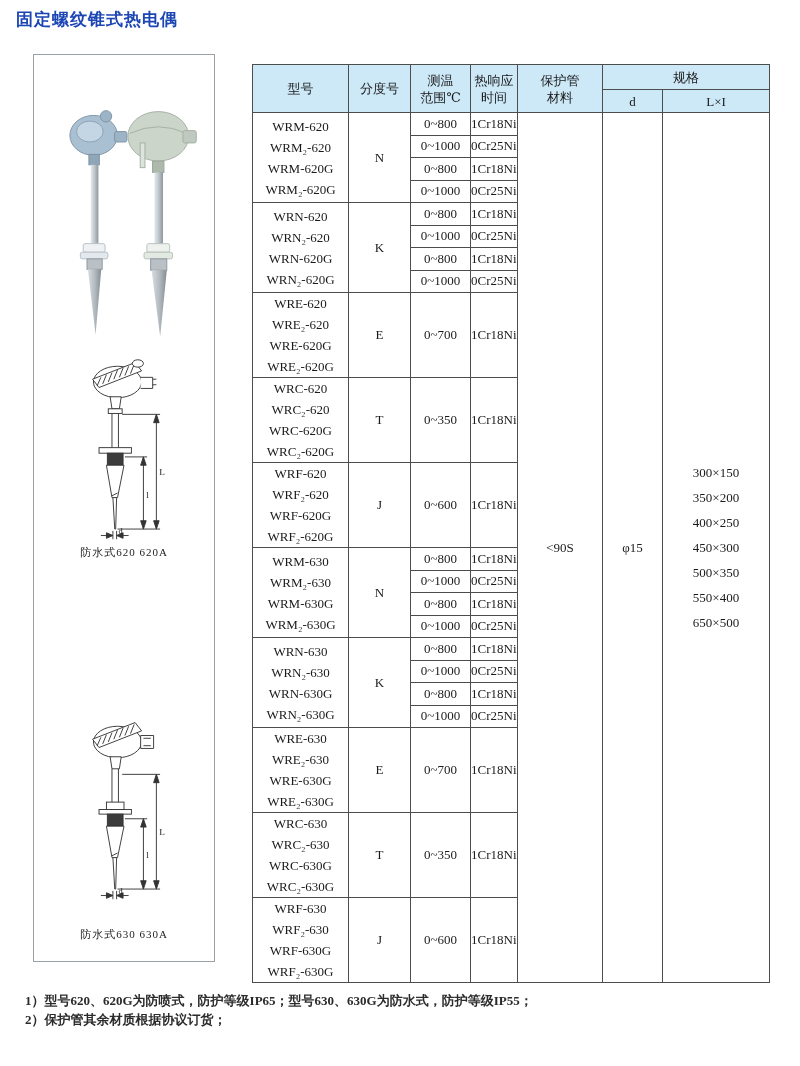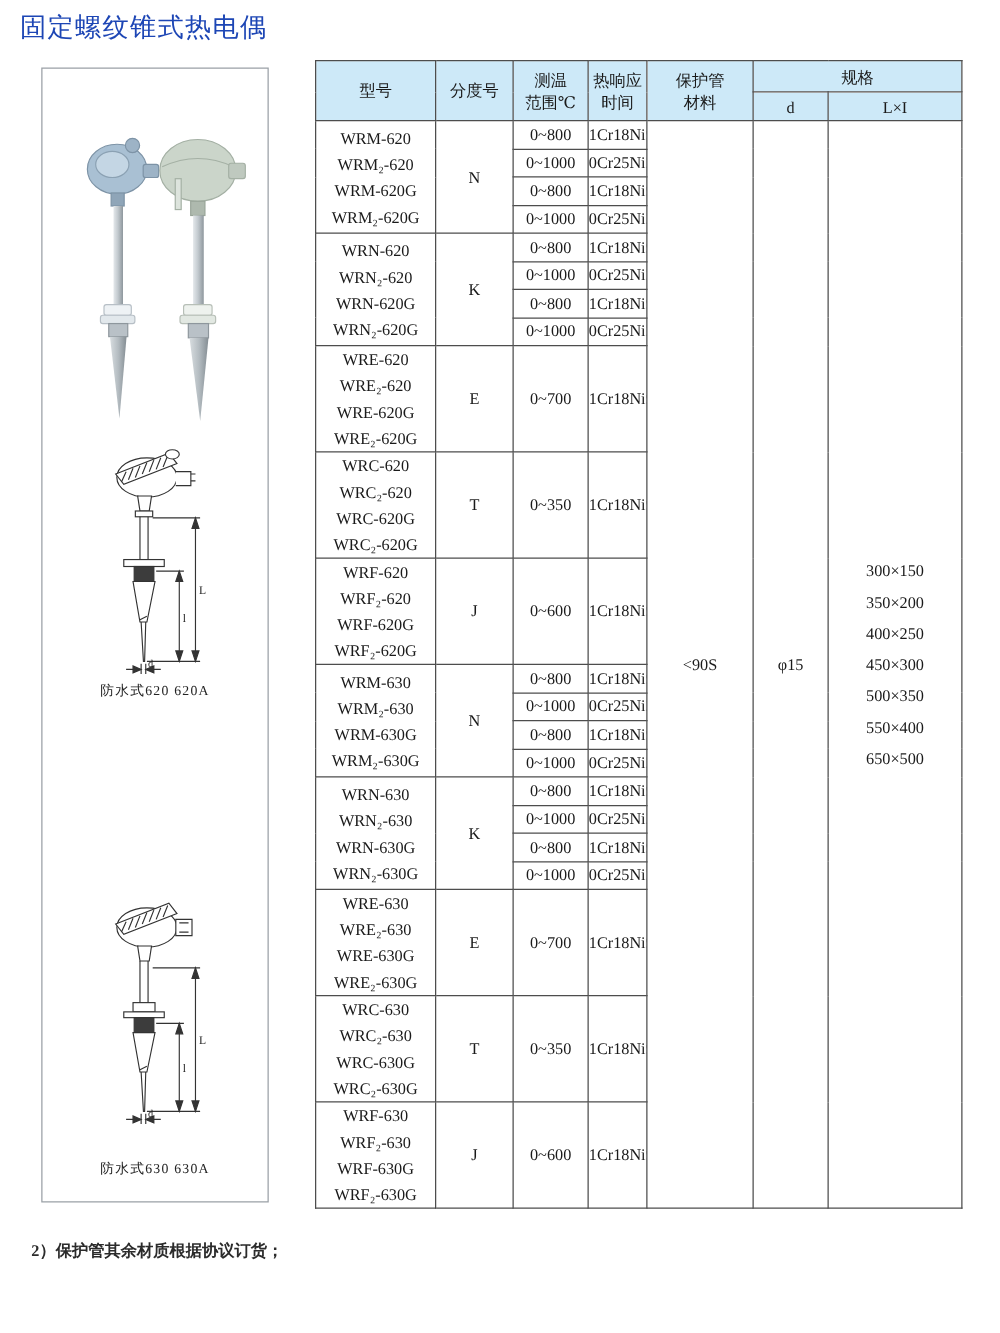--- a/index.html
+++ b/index.html
@@ -3,41 +3,41 @@
 <meta charset="utf-8">
 <style>
   html,body{margin:0;padding:0;background:#ffffff;}
   body{
     width:800px;height:1066px;position:relative;overflow:hidden;
     font-family:"Liberation Serif","DejaVu Serif",serif;color:#1a1a1a;
   }
   .page-title{
     position:absolute;left:16px;top:8px;
     font-family:"Liberation Sans","DejaVu Sans",sans-serif;
-    font-size:21px;font-weight:normal;color:var(--title-blue,#1d46b5);
+    font-size:17px;font-weight:bold;color:var(--title-blue,#1d46b5);
     letter-spacing:1px;
     text-align:center;
   }
   
   .left-box{
     position:absolute;left:33px;top:54px;width:182px;height:908px;
     border:1px solid #9aa0a6;box-sizing:border-box;background:#fff;
   }
   .photos{position:absolute;left:15px;top:32px;}
   .drawing1{position:absolute;left:25px;top:302px;}
   .drawing2{position:absolute;left:25px;top:662px;}
   .drawing-label{
     position:absolute;width:100%;text-align:center;
     font-size:11px;color:#222;letter-spacing:1px;
   }
   .label1{top:490px;}
   .label2{top:852px;margin-top:20px;}
   
   .spec-table{
-    position:absolute;left:252px;top:48px;width:517px;
+    position:absolute;left:252px;top:64px;width:517px;
     border-collapse:collapse;table-layout:fixed;
   }
   .spec-table th,.spec-table td{
     border:1px solid #4d4d4d;text-align:center;vertical-align:middle;
     padding:0;font-size:13px;font-weight:normal;color:#1a1a1a;
     overflow:hidden;
   }
   .spec-table thead th{
     background:var(--header-blue,#cde9f8);
     white-space:pre-line;line-height:17px;
@@ -343,14 +343,15 @@
 WRF-630G
 WRF₂-630G</td>
         <td>J</td>
         <td>0~600</td>
         <td>1Cr18Ni9Ti</td>
       </tr>
     </tbody>
 </table>
 
 <div class="notes">
+  <div>1）型号620、620G为防喷式，防护等级IP65；型号630、630G为防水式，防护等级IP55；</div>
   <div>2）保护管其余材质根据协议订货；</div>
 </div>
 
 </body></html>

